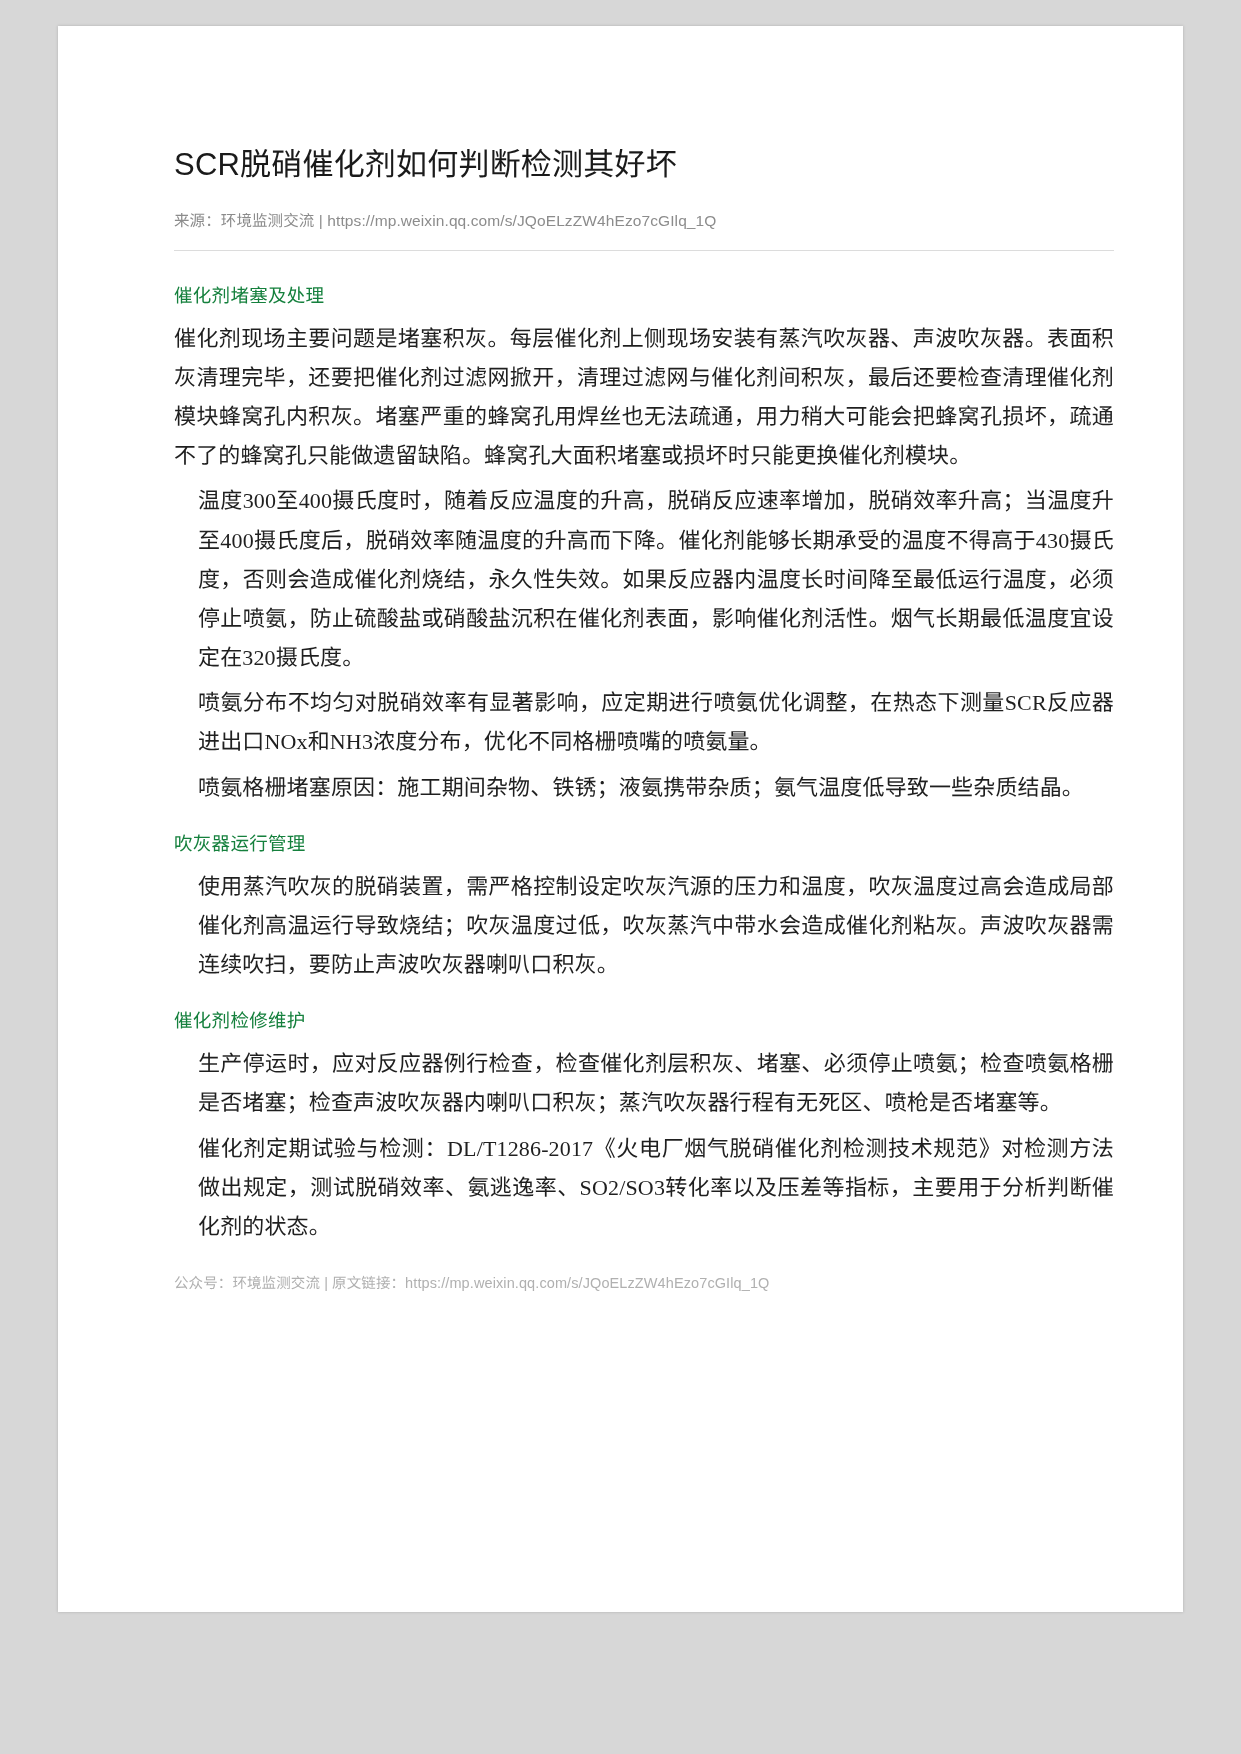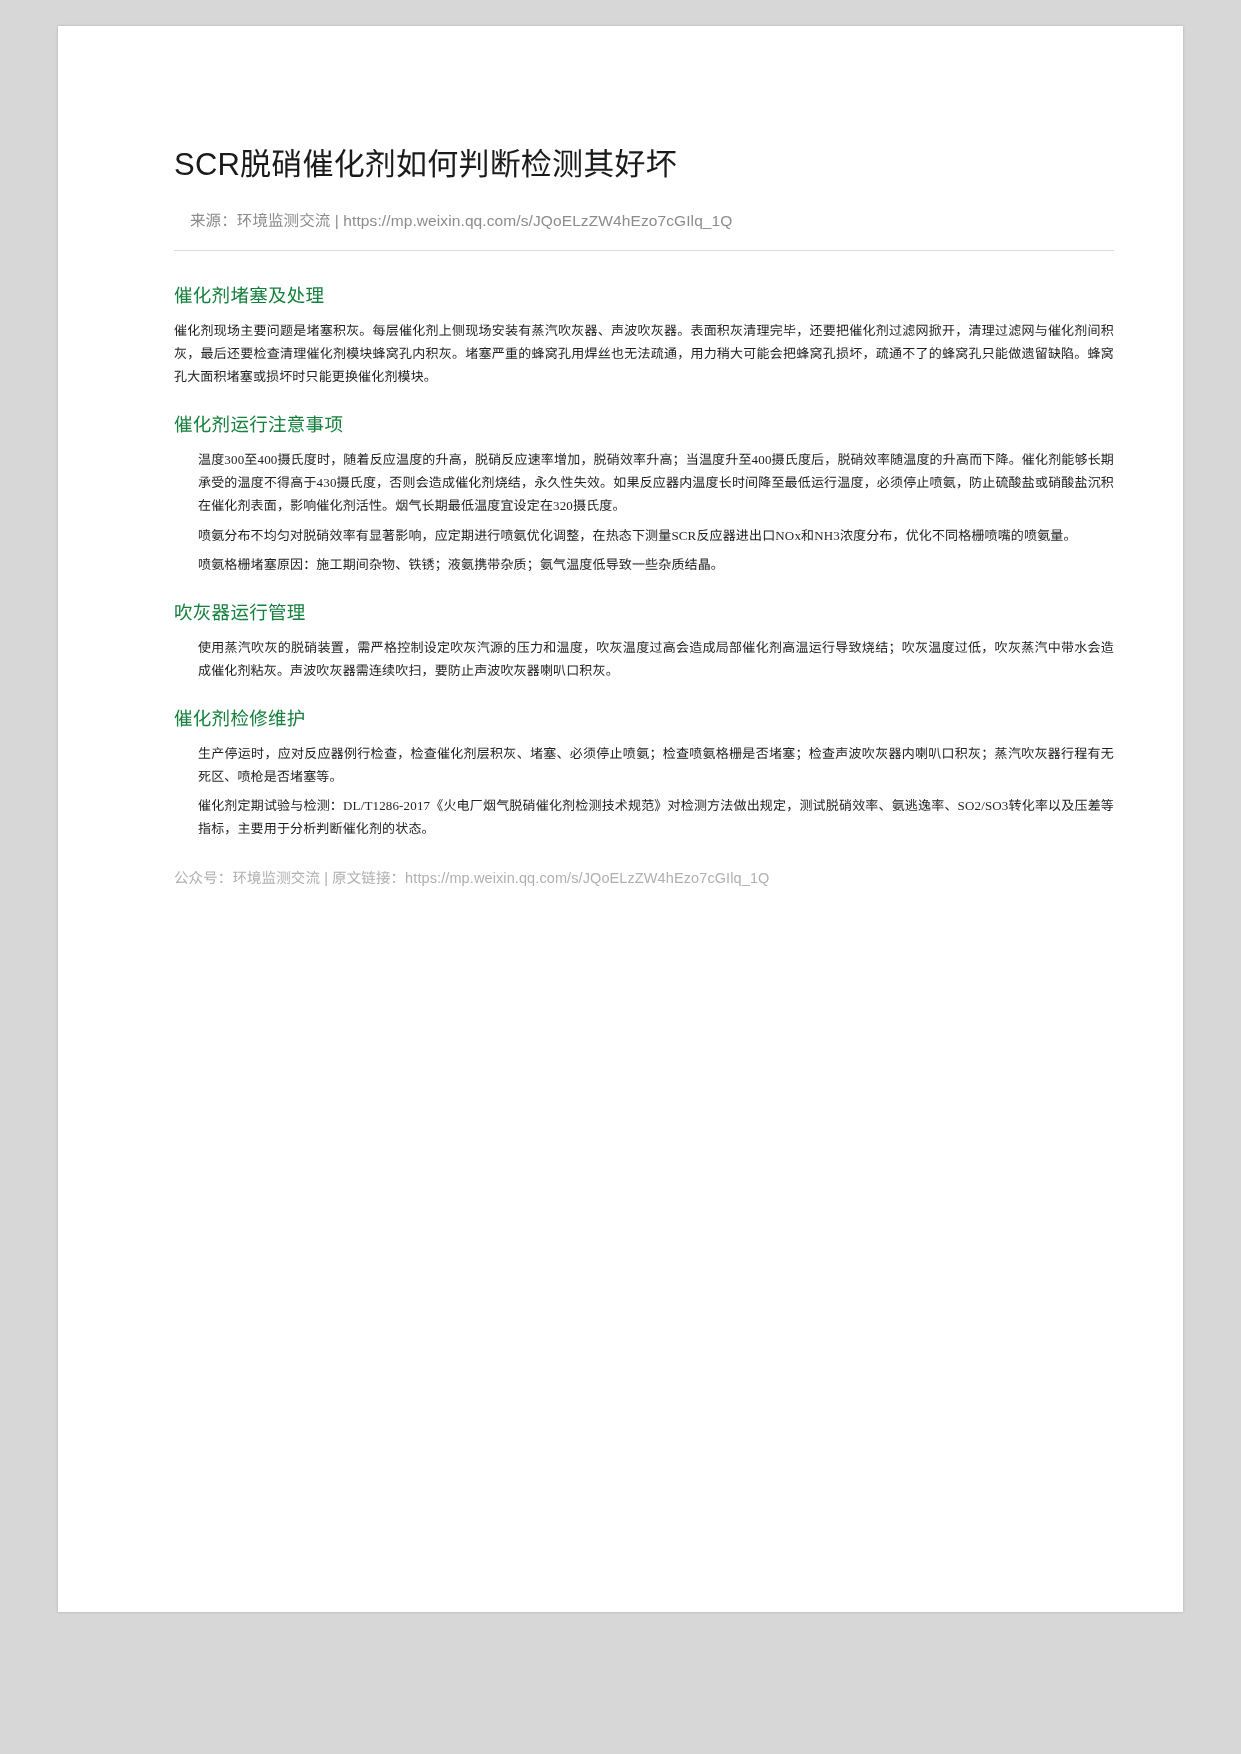--- a/index.html
+++ b/index.html
@@ -28,21 +28,21 @@
     line-height: 1.35;
     color: #1a1a1a;
     font-weight: 400;
     letter-spacing: 0.2px;
     margin: 0 0 22px 0;
   }
   .source-line {
     font-size: 15.5px;
     color: #8c8c8c;
     letter-spacing: 0.1px;
-    margin: 0 0 20px 16px;
+    margin: 0 0 20px 0;
     font-weight: 400;
   }
   .divider {
     height: 1px;
     background: #dcdcdc;
     margin: 0 0 30px 0;
   }
   .section {
     margin-bottom: 4px;
   }
@@ -50,21 +50,21 @@
     font-size: 18.5px;
     color: #15803d;
     font-weight: 400;
     margin: 22px 0 12px 0;
     letter-spacing: 0.3px;
   }
   .section:first-of-type h2.section-heading {
     margin-top: 0;
   }
   p.body-text {
-    font-size: 13px;
+    font-size: 22px;
     line-height: 1.78;
     color: #1f1f1f;
     margin: 0 0 6px 0;
     text-align: justify;
     letter-spacing: 0.15px;
   }
   p.body-text.indent {
     padding-left: 24px;
     font-family: Liberation Serif, serif;
   }
@@ -85,21 +85,20 @@
   <div class="source-line">来源：环境监测交流 | https://mp.weixin.qq.com/s/JQoELzZW4hEzo7cGIlq_1Q</div>
 
   <div class="divider"></div>
 
   <div class="section">
     <h2 class="section-heading">催化剂堵塞及处理</h2>
     <p class="body-text">催化剂现场主要问题是堵塞积灰。每层催化剂上侧现场安装有蒸汽吹灰器、声波吹灰器。表面积灰清理完毕，还要把催化剂过滤网掀开，清理过滤网与催化剂间积灰，最后还要检查清理催化剂模块蜂窝孔内积灰。堵塞严重的蜂窝孔用焊丝也无法疏通，用力稍大可能会把蜂窝孔损坏，疏通不了的蜂窝孔只能做遗留缺陷。蜂窝孔大面积堵塞或损坏时只能更换催化剂模块。</p>
   </div>
 
   <div class="section">
-    <h2 class="section-heading">催化剂运行注意事项</h2>
     <p class="body-text indent">温度300至400摄氏度时，随着反应温度的升高，脱硝反应速率增加，脱硝效率升高；当温度升至400摄氏度后，脱硝效率随温度的升高而下降。催化剂能够长期承受的温度不得高于430摄氏度，否则会造成催化剂烧结，永久性失效。如果反应器内温度长时间降至最低运行温度，必须停止喷氨，防止硫酸盐或硝酸盐沉积在催化剂表面，影响催化剂活性。烟气长期最低温度宜设定在320摄氏度。</p>
     <p class="body-text indent">喷氨分布不均匀对脱硝效率有显著影响，应定期进行喷氨优化调整，在热态下测量SCR反应器进出口NOx和NH3浓度分布，优化不同格栅喷嘴的喷氨量。</p>
     <p class="body-text indent">喷氨格栅堵塞原因：施工期间杂物、铁锈；液氨携带杂质；氨气温度低导致一些杂质结晶。</p>
   </div>
 
   <div class="section">
     <h2 class="section-heading">吹灰器运行管理</h2>
     <p class="body-text indent">使用蒸汽吹灰的脱硝装置，需严格控制设定吹灰汽源的压力和温度，吹灰温度过高会造成局部催化剂高温运行导致烧结；吹灰温度过低，吹灰蒸汽中带水会造成催化剂粘灰。声波吹灰器需连续吹扫，要防止声波吹灰器喇叭口积灰。</p>
   </div>
 

